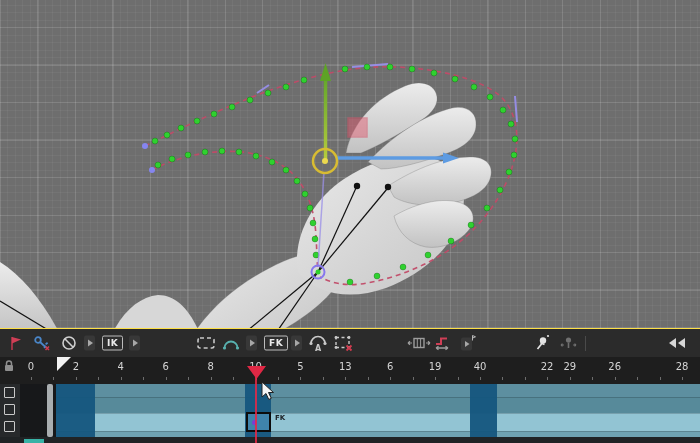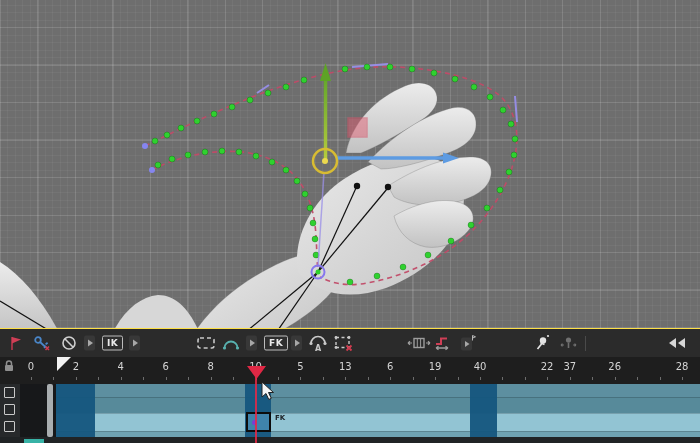--- a/index.html
+++ b/index.html
@@ -318,21 +318,21 @@
       <div class="ruler-label" style="left: 120.8px;">4</div>
       <div class="ruler-label" style="left: 165.7px;">6</div>
       <div class="ruler-label" style="left: 210.6px;">8</div>
       <div class="ruler-label" style="left: 255.5px;">10</div>
       <div class="ruler-label" style="left: 300.4px;">5</div>
       <div class="ruler-label" style="left: 345.3px;">13</div>
       <div class="ruler-label" style="left: 390.2px;">6</div>
       <div class="ruler-label" style="left: 435.1px;">19</div>
       <div class="ruler-label" style="left: 480px;">40</div>
       <div class="ruler-label" style="left: 547px;">22</div>
-      <div class="ruler-label" style="left: 569.8px;">37</div>
+      <div class="ruler-label" style="left: 569.8px;">29</div>
       <div class="ruler-label" style="left: 614.7px; text-align: center;">26</div>
       <div class="ruler-label" style="left: 682px;">28</div>
       <div class="ruler-tick" style="left: 31px;"></div>
       <div class="ruler-tick" style="left: 53.45px;"></div>
       <div class="ruler-tick" style="left: 75.9px;"></div>
       <div class="ruler-tick" style="left: 98.35px;"></div>
       <div class="ruler-tick" style="left: 120.8px;"></div>
       <div class="ruler-tick" style="left: 143.25px;"></div>
       <div class="ruler-tick" style="left: 165.7px;"></div>
       <div class="ruler-tick" style="left: 188.15px;"></div>

